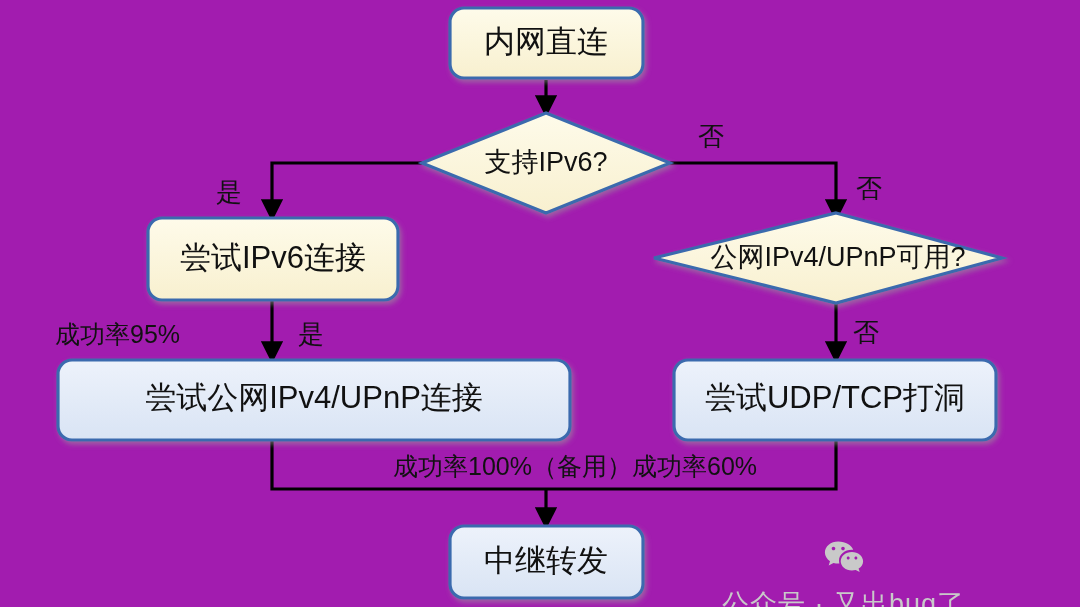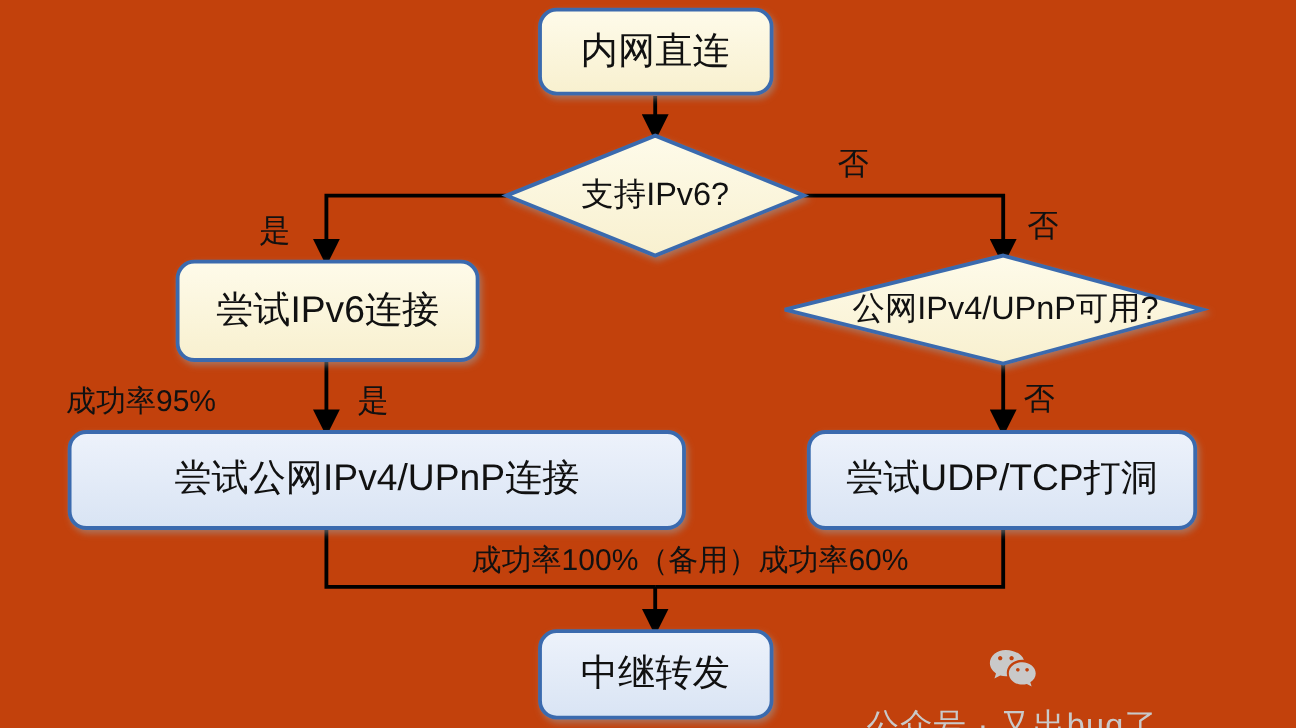--- a/index.html
+++ b/index.html
@@ -10,21 +10,21 @@
   body {
     width: 1080px;
     height: 607px;
     overflow: hidden;
     font-family: "Liberation Sans", "DejaVu Sans", sans-serif;
   }
   #canvas {
     position: relative;
     width: 1080px;
     height: 607px;
-    background: #c2410c;
+    background: #a21caf;
   }
   svg#flow {
     position: absolute;
     top: 0;
     left: 0;
     width: 1080px;
     height: 607px;
   }
   .node-text {
     font-family: "Liberation Sans", "DejaVu Sans", sans-serif;

